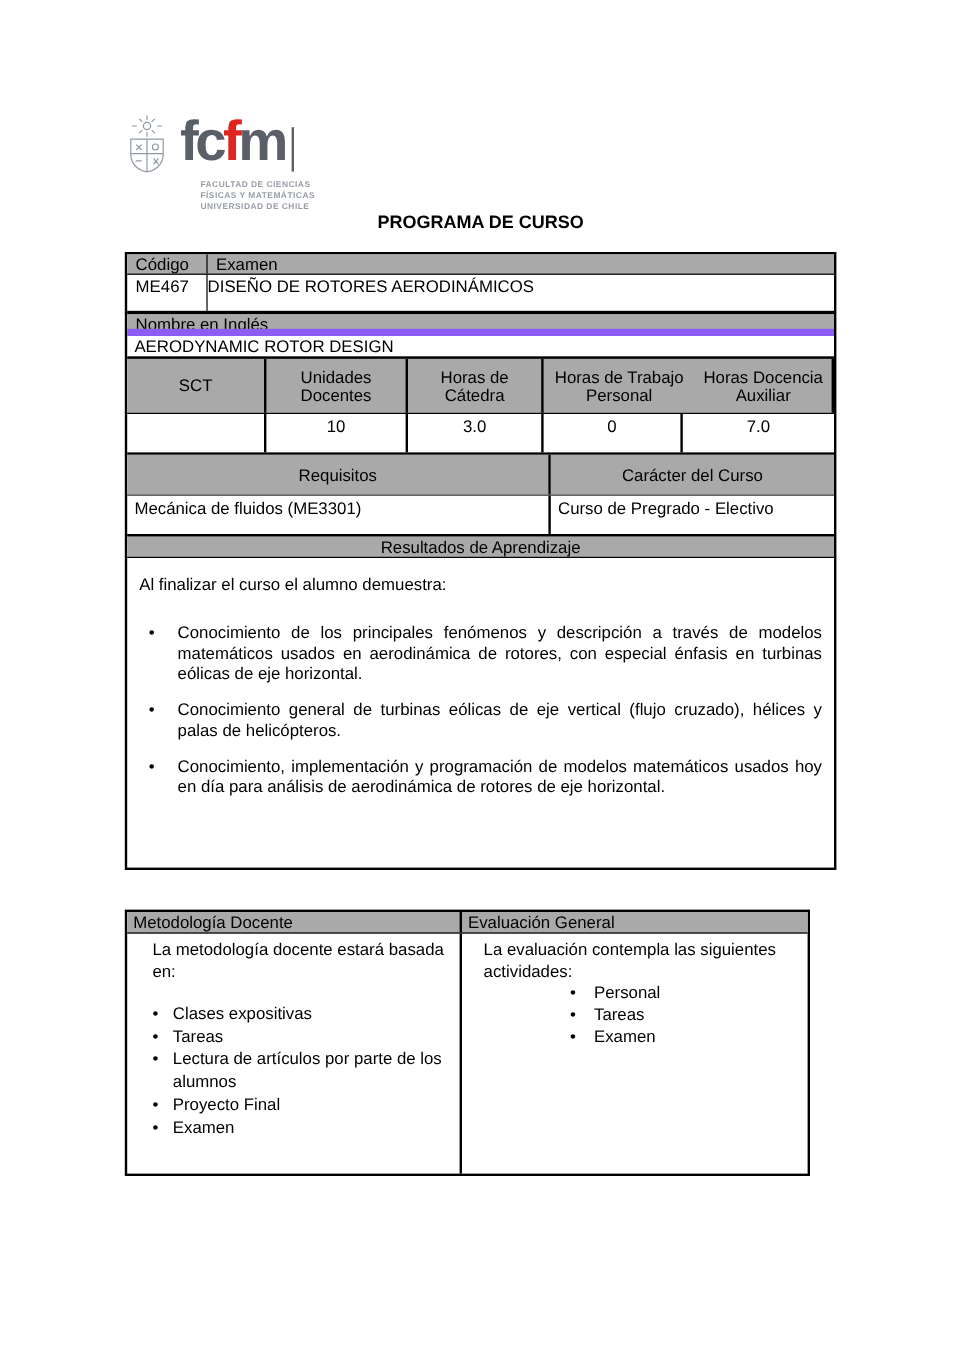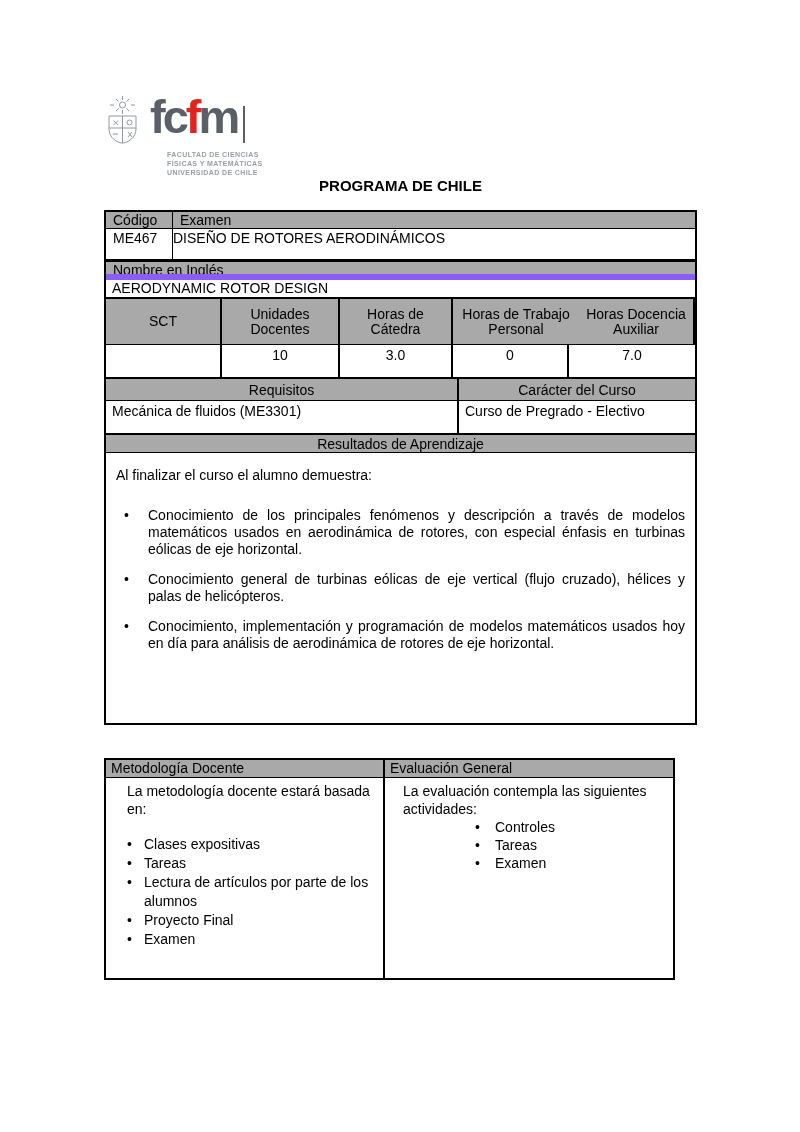--- a/index.html
+++ b/index.html
@@ -53,21 +53,21 @@
   .r5{height:48px;border-top:2px solid #000;border-bottom:1px solid #000;}
   .r5 .cell{display:flex;align-items:center;justify-content:center;
     text-align:center;line-height:15px;padding:0 2px;}
   .r6{height:32px;}
   .r6 .cell{display:flex;align-items:flex-start;justify-content:center;padding-top:2px;line-height:16px;}
   .sct-c1{width:116px;border-right:2px solid #000;}
   .sct-c2{width:118px;border-right:2px solid #000;}
   .sct-c3{width:113px;border-right:2px solid #000;}
   .sct-c4{width:116px;border-right:2px solid #000;}
   .sct-c5{flex:1;}
-  .r7{height:24px;border-top:2px solid #000;border-bottom:1px solid #000;}
+  .r7{height:36px;border-top:2px solid #000;border-bottom:1px solid #000;}
   .r7 .cell{display:flex;align-items:center;justify-content:center;line-height:16px;}
   .req-c1{width:353px;border-right:2px solid #000;}
   .req-c2{flex:1;}
   .r8{height:32px;}
   .r8 .cell{padding:2px 0 0 6px;line-height:16px;}
   .r9{height:20px;border-top:2px solid #000;border-bottom:1px solid #000;
     display:flex;align-items:center;justify-content:center;line-height:16px;}
   .r10{height:auto;padding:8px 10px 0 10px;}
   .res-intro{margin-top:6px;line-height:17px;}
   .res-ul{list-style:none;margin-top:23px;}
@@ -111,21 +111,21 @@
       </g>
     </svg>
     <div class="wordmark"><span class="wm-gray">fc</span><span class="wm-red">f</span><span class="wm-gray">m</span><span class="wm-bar"></span></div>
     <div class="logo-caption">
       <div>FACULTAD DE CIENCIAS</div>
       <div>FÍSICAS Y MATEMÁTICAS</div>
       <div>UNIVERSIDAD DE CHILE</div>
     </div>
   </div>
 
-  <div class="doc-title">PROGRAMA DE CHILE</div>
+  <div class="doc-title">PROGRAMA DE CURSO</div>
 
   <div class="main-table">
 
     <div class="row r1 gray">
       <div class="cell c-codigo">Código</div>
       <div class="cell c-nombre">Examen</div>
     </div>
 
     <div class="row r2">
       <div class="cell c-codigo">ME467</div>
@@ -185,21 +185,21 @@
           <li class="met-li">Clases expositivas</li>
           <li class="met-li">Tareas</li>
           <li class="met-li">Lectura de artículos por parte de los alumnos</li>
           <li class="met-li">Proyecto Final</li>
           <li class="met-li">Examen</li>
         </ul>
       </div>
       <div class="cell bt-c2">
         <p class="eva-intro">La evaluación contempla las siguientes actividades:</p>
         <ul class="eva-ul">
-          <li class="eva-li">Controles</li>
+          <li class="eva-li">Personal</li>
           <li class="eva-li">Tareas</li>
           <li class="eva-li">Examen</li>
         </ul>
       </div>
     </div>
   </div>
 
 </div>
 
 </body></html>

